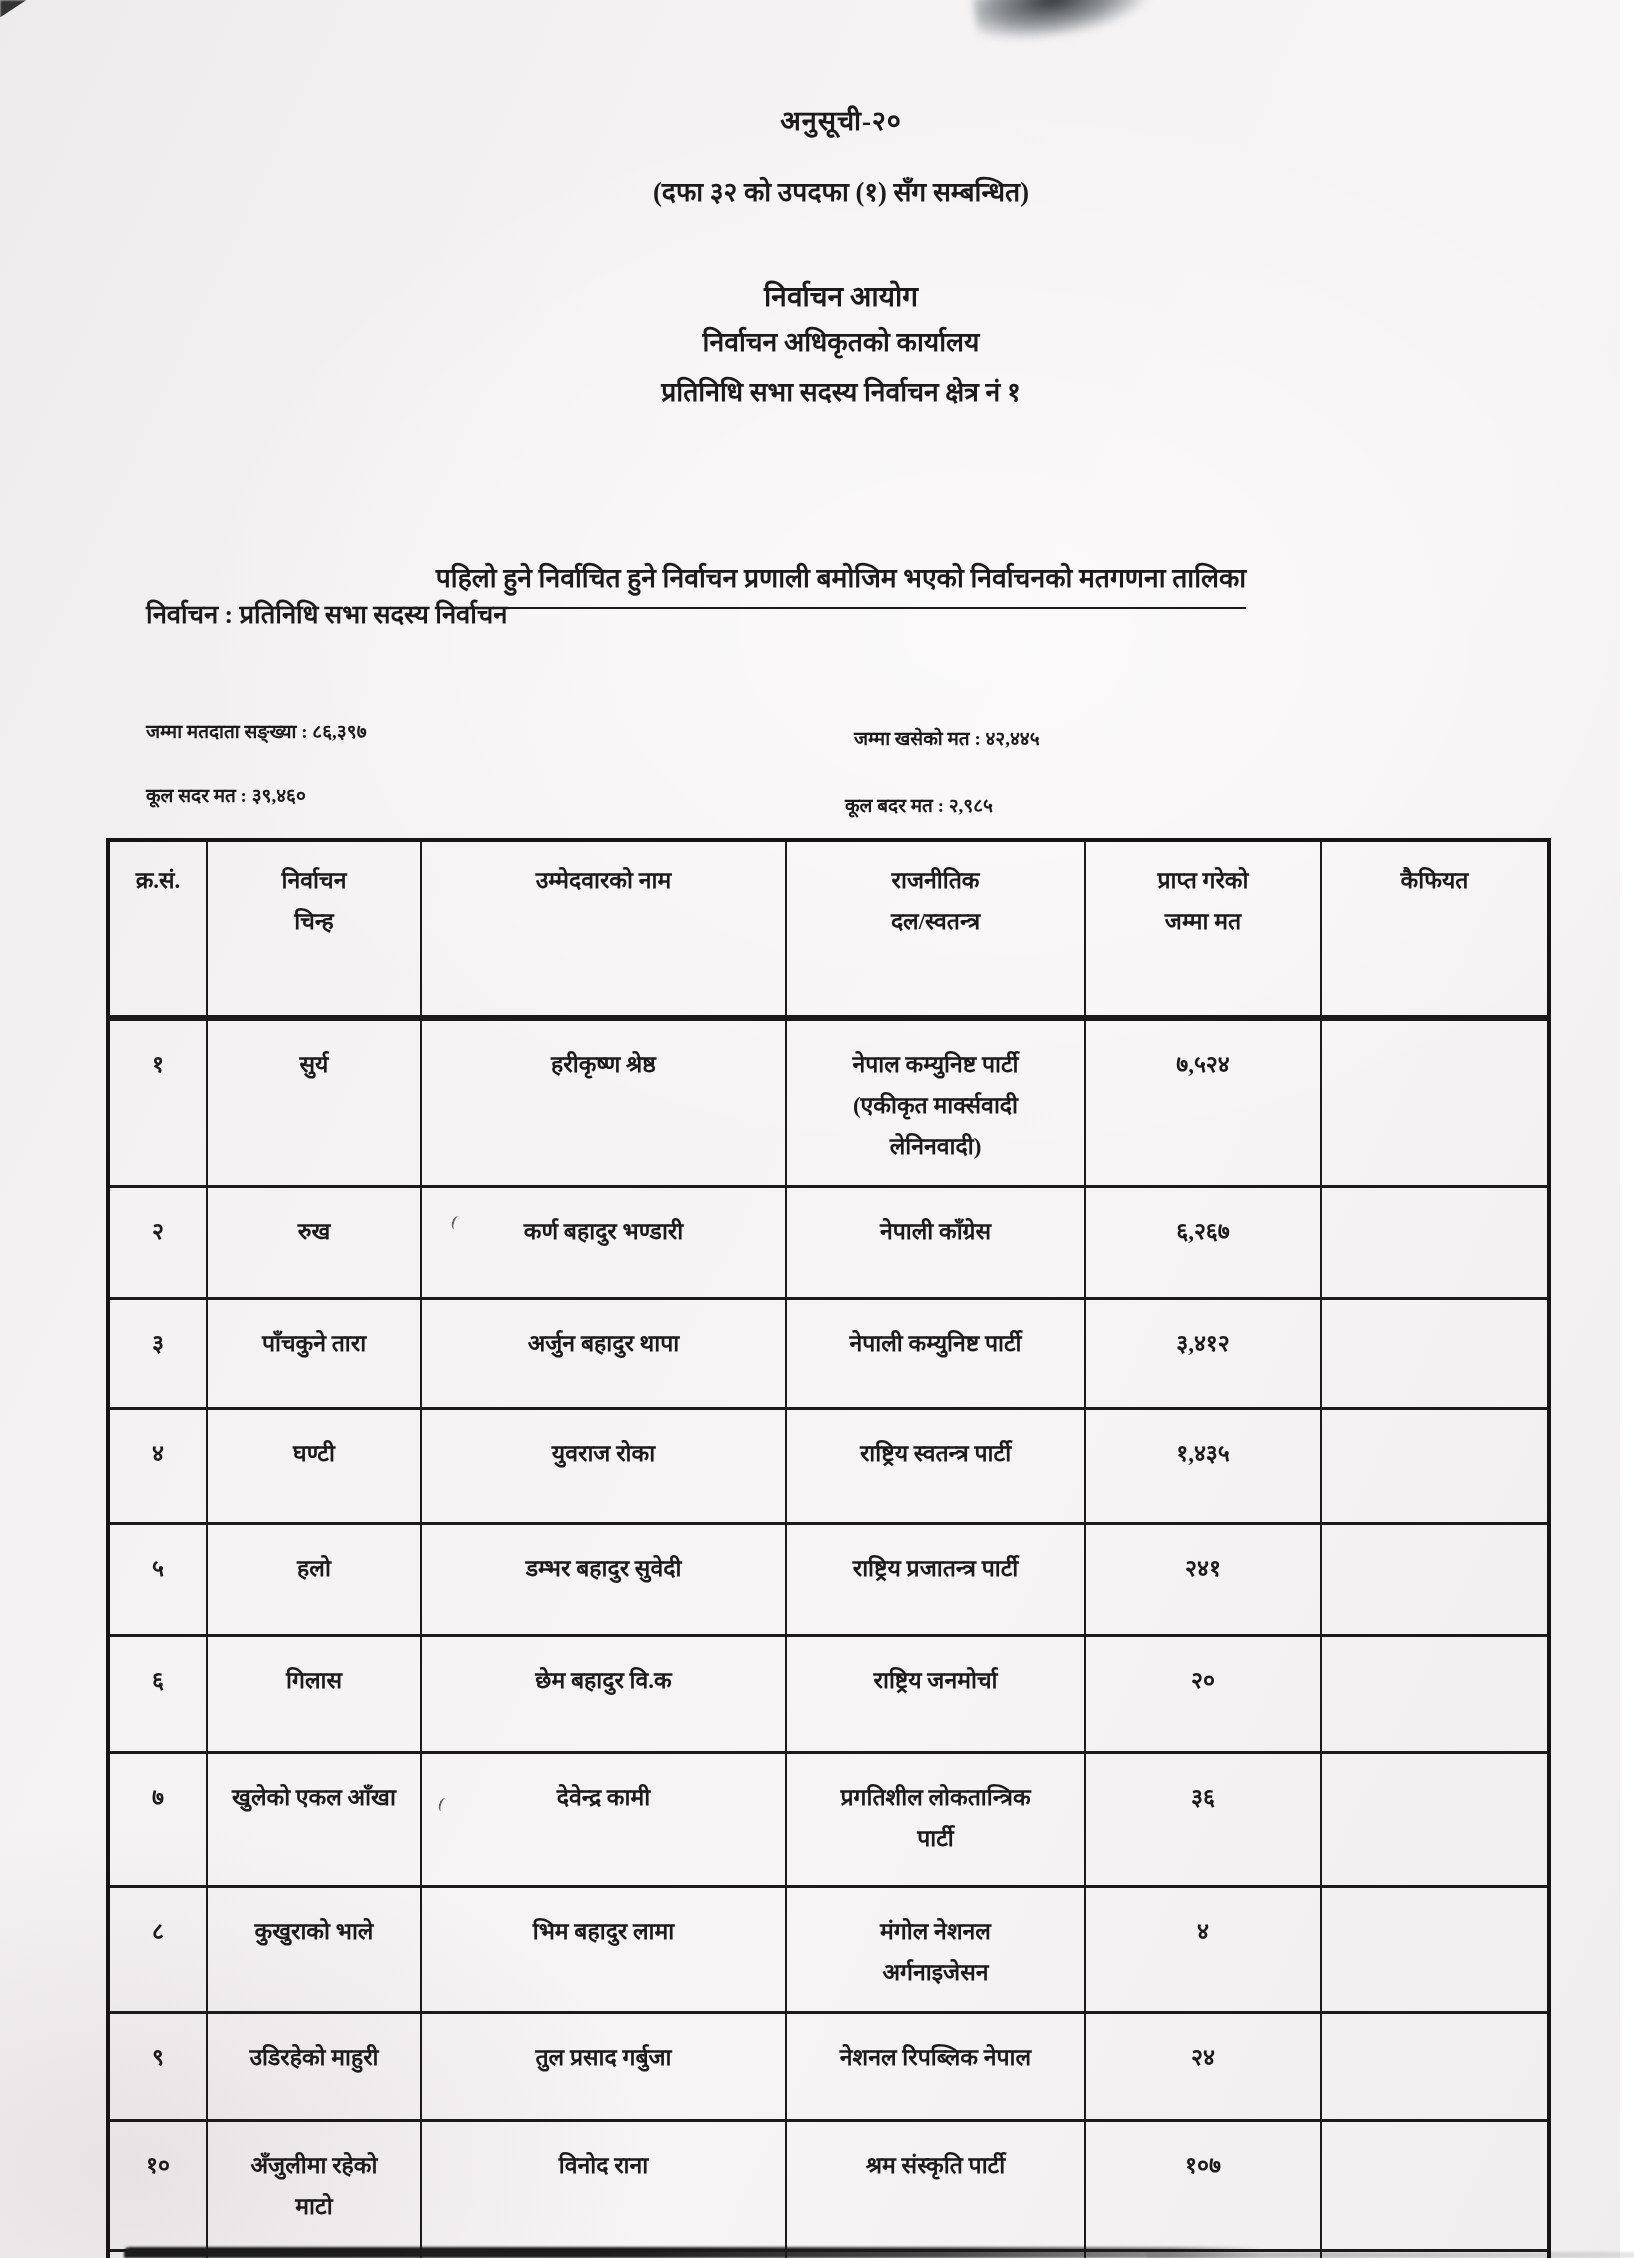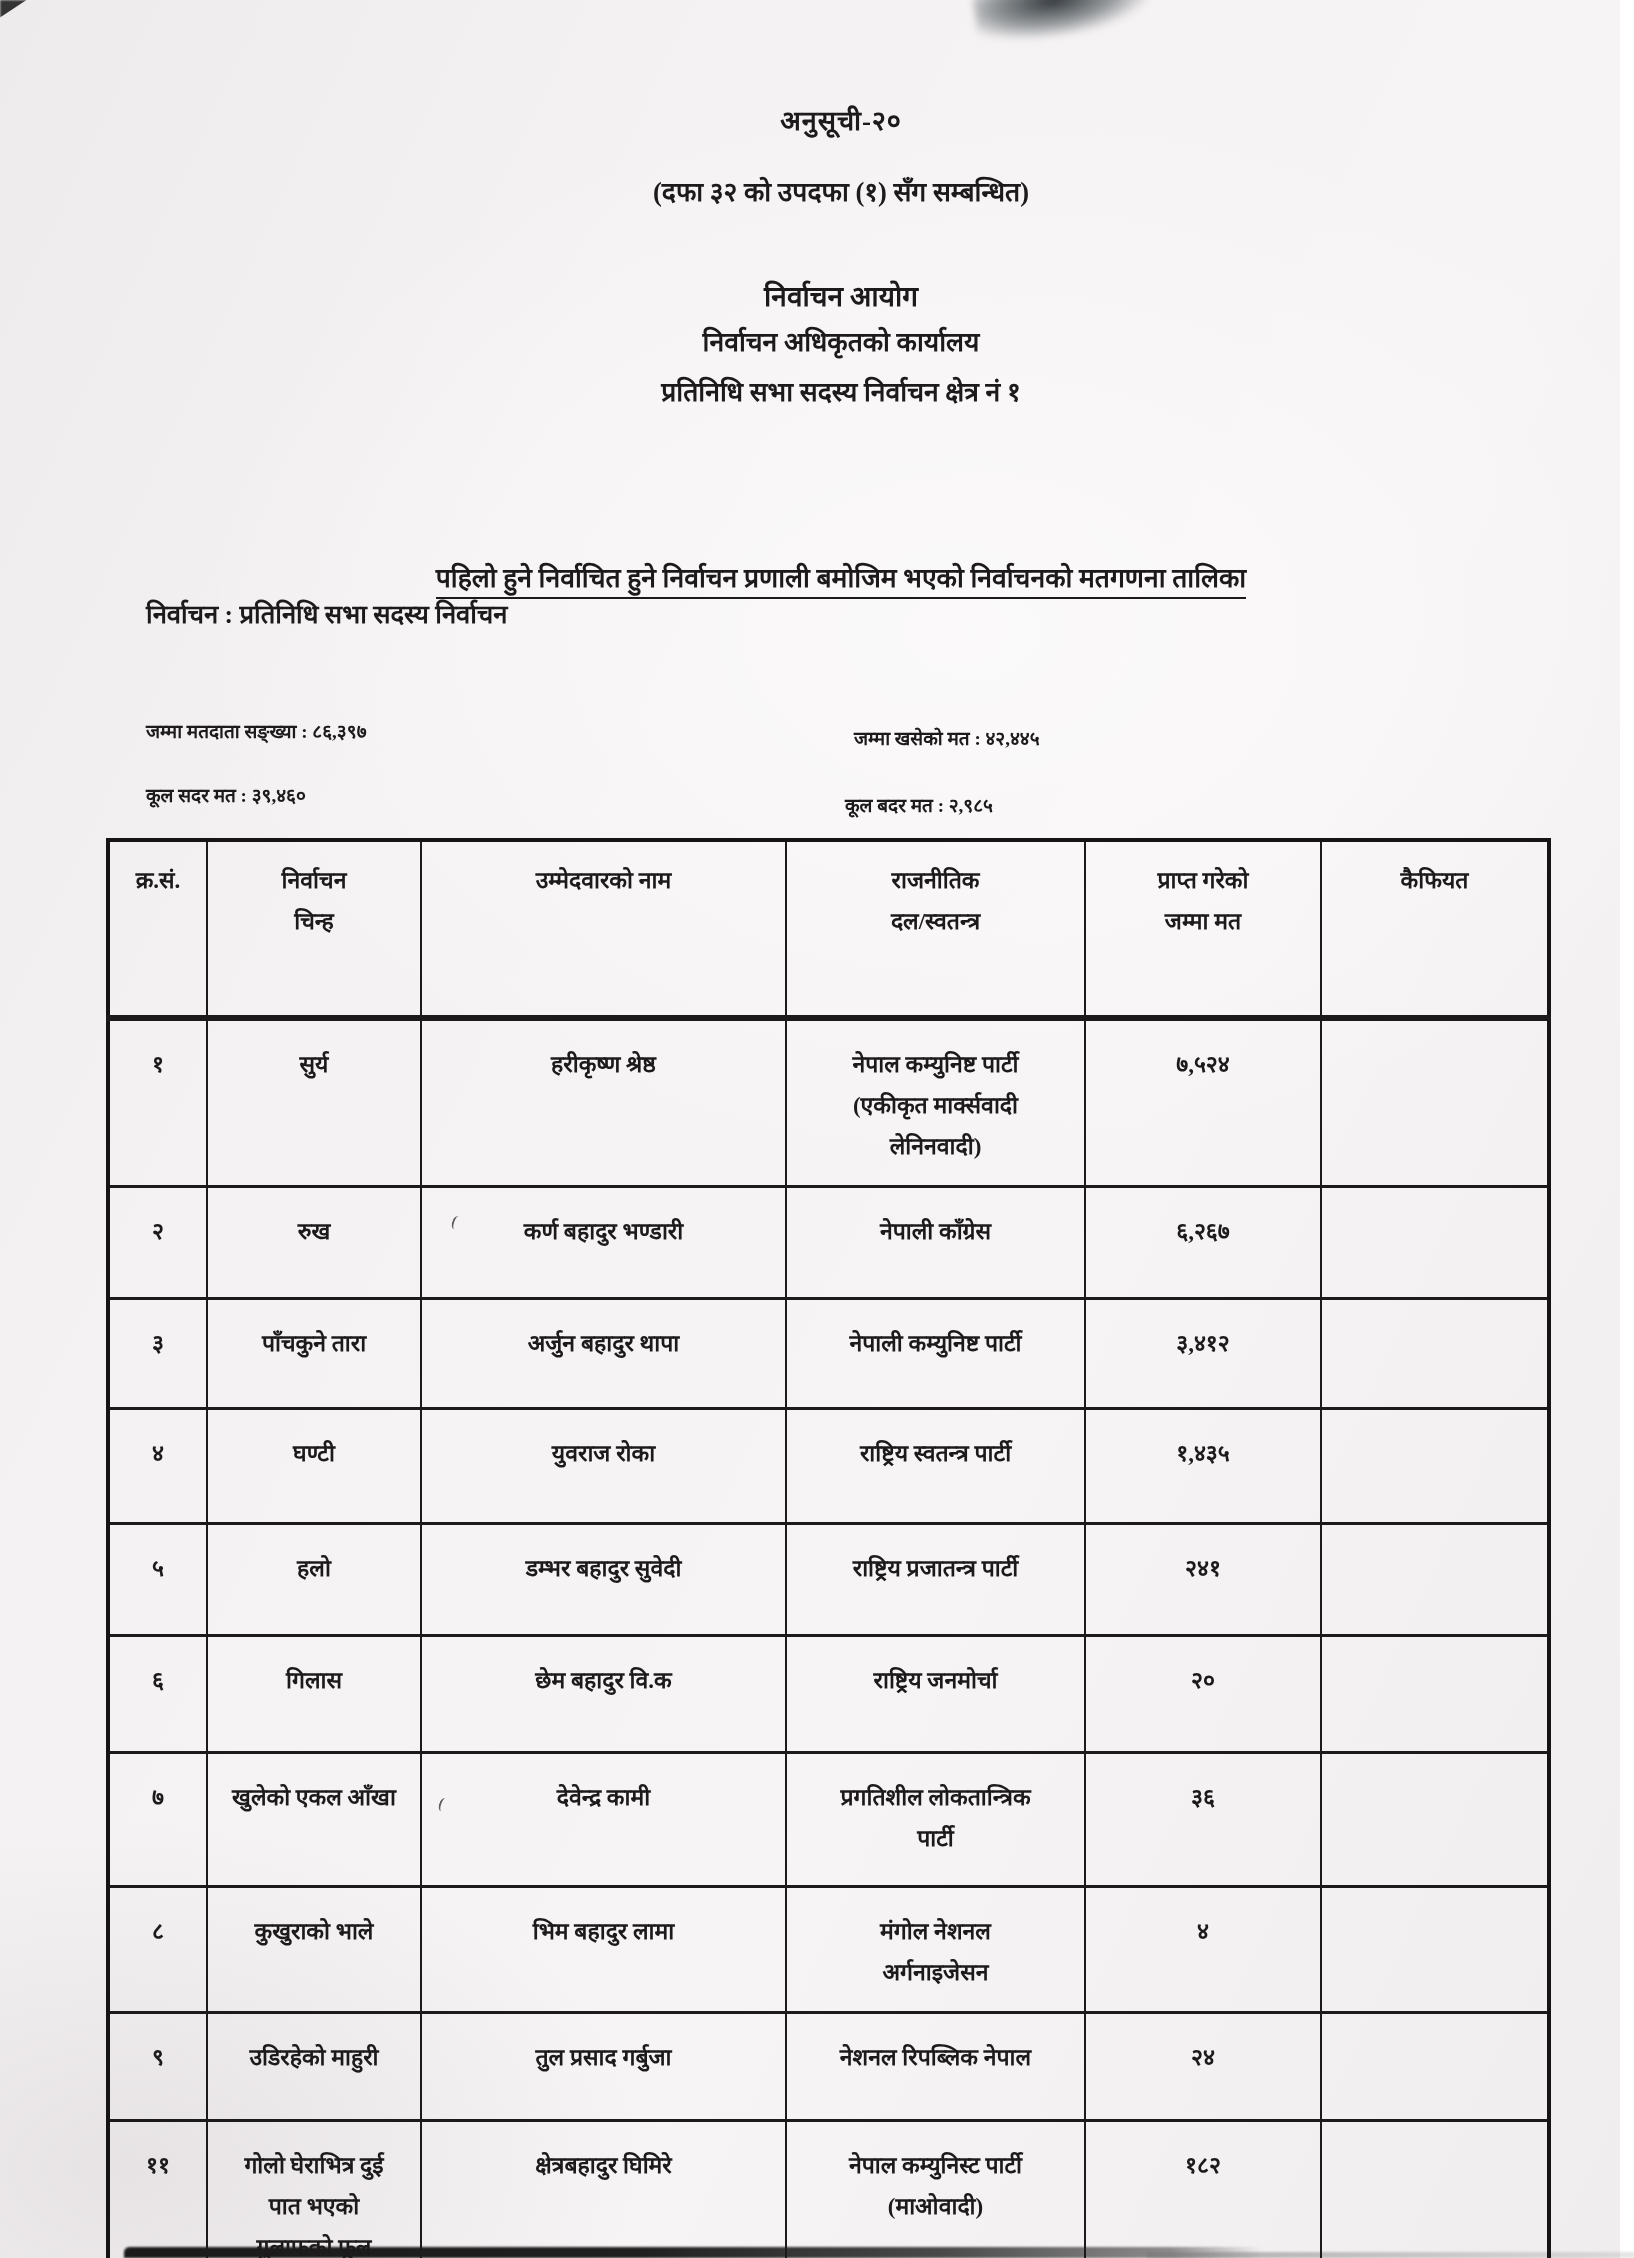--- a/index.html
+++ b/index.html
@@ -59,21 +59,21 @@
   }
   .line-schedule     { top: 101px;  font-size: 27px; letter-spacing: 0.9px; }
   .line-section-note { top: 173px;  font-size: 26.5px; }
   .line-commission   { top: 276px;  font-size: 28px; }
   .line-office       { top: 323px;  font-size: 26.5px; }
   .line-constituency { top: 373px;  font-size: 26.5px; }
   .line-district     { top: 438px;  font-size: 26.5px; }
   .line-table-title  { top: 528px;  font-size: 26.5px; }
   .line-table-title .u {
     border-bottom: 2.6px solid #1d1a1b;
-    padding-bottom: 4px;
+    padding-bottom: 14px;
   }
   
   .info-line { position: absolute; font-size: 25.6px; font-weight: 700; white-space: nowrap; }
   .info-election     { left: 146px; top: 596px; }
   .info-constituency { left: 146px; top: 662px; }
   .info-constituency .value { margin-left: 49px; }
   .stat { position: absolute; font-size: 19px; font-weight: 700; white-space: nowrap; }
   .stat-voters  { left: 146px; top: 718px; }
   .stat-cast    { left: 854px; top: 725px; }
   .stat-valid   { left: 146px; top: 782px; }
@@ -265,20 +265,29 @@
 
   <tr>
     <td>९</td>
     <td>उडिरहेको माहुरी</td>
     <td>तुल प्रसाद गर्बुजा</td>
     <td>नेशनल रिपब्लिक नेपाल</td>
     <td>२४</td>
     <td></td>
   </tr>
 
+  <tr>
+    <td>१०</td>
+    <td>अँजुलीमा रहेको
+माटो</td>
+    <td>विनोद राना</td>
+    <td>श्रम संस्कृति पार्टी</td>
+    <td>१०७</td>
+    <td></td>
+  </tr>
 
   <tr>
     <td>११</td>
     <td>गोलो घेराभित्र दुई
 पात भएको
 गुलाफको फूल</td>
     <td>क्षेत्रबहादुर घिमिरे</td>
     <td>नेपाल कम्युनिस्ट पार्टी
 (माओवादी)</td>
     <td>१८२</td>

